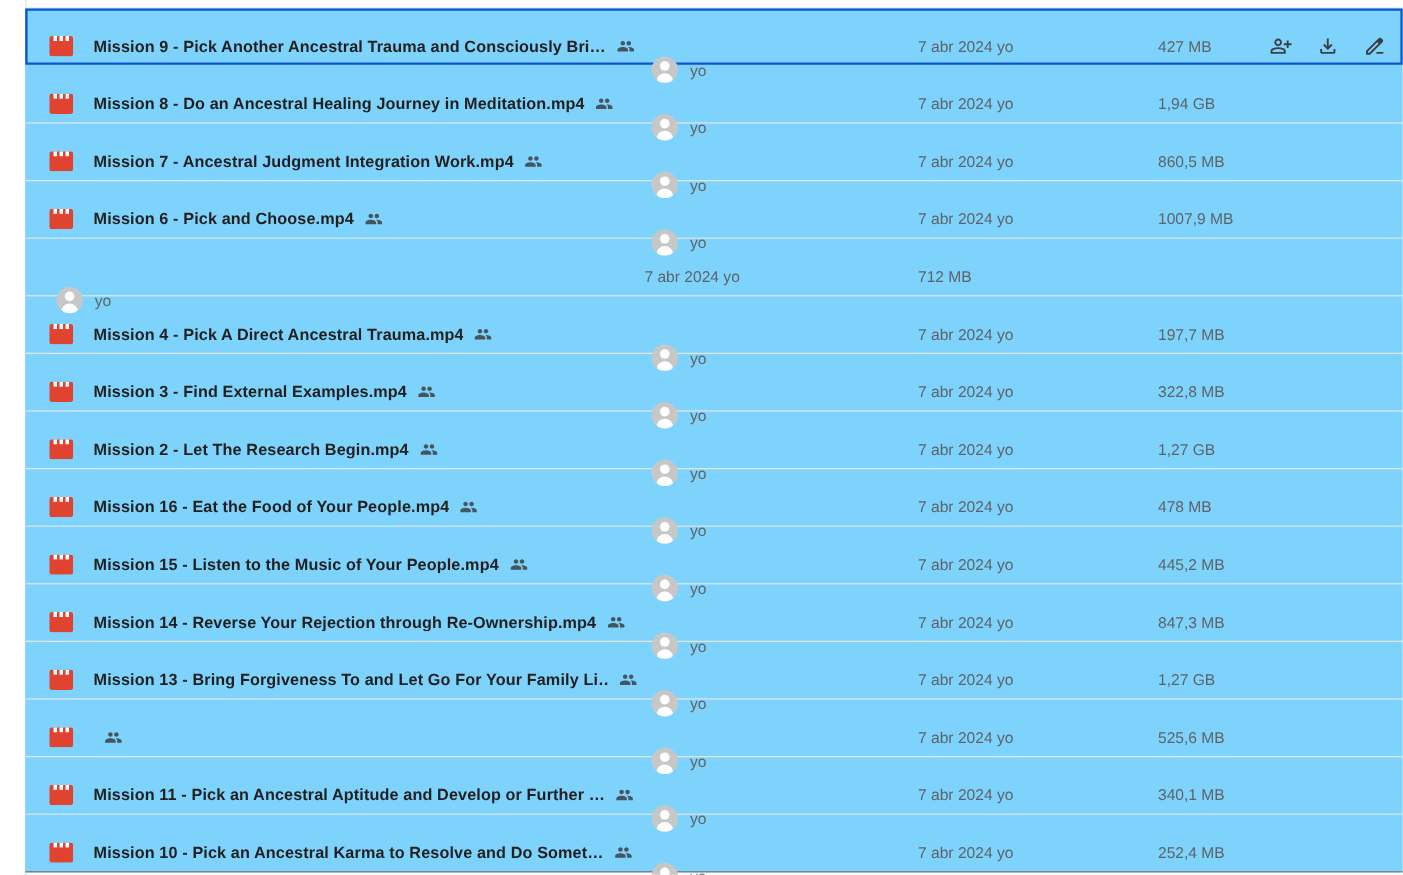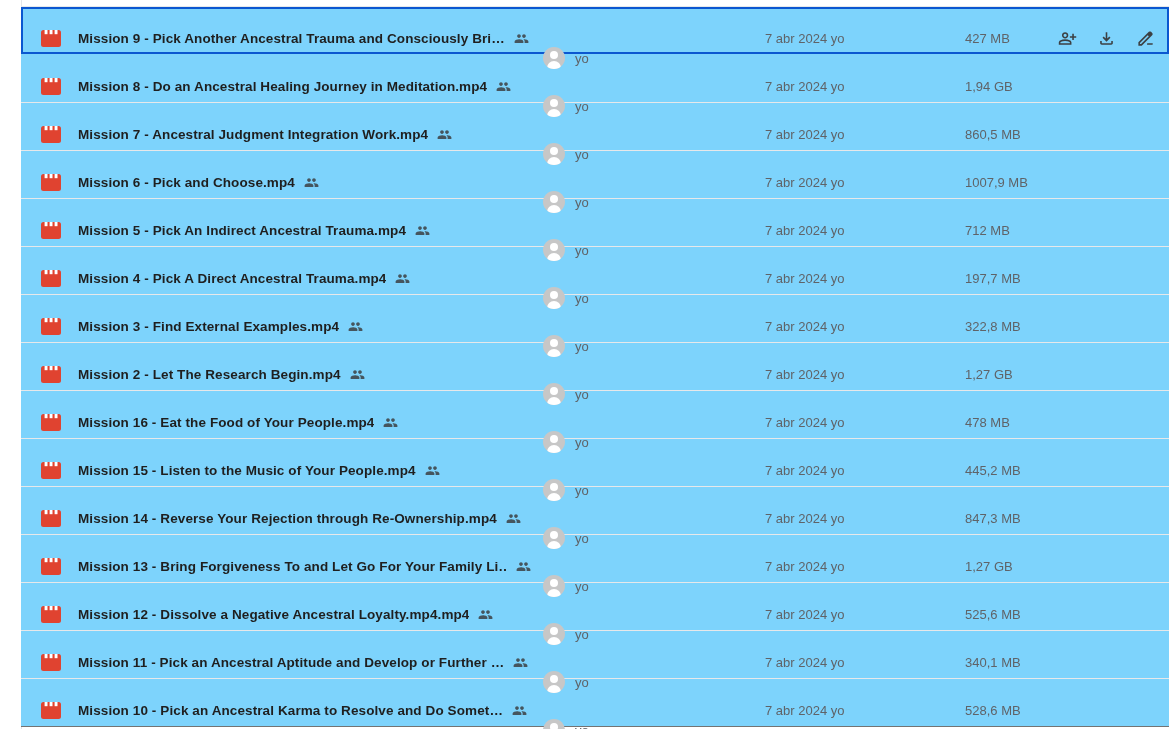--- a/index.html
+++ b/index.html
@@ -263,38 +263,20 @@
       <span class="action-btn">
         <svg width="19" height="19" viewBox="0 -960 960 960" fill="#3c4043">
           <path d="M200-200h57l391-391-57-57-391 391v57Zm-80 80v-170l528-527q12-11 26.5-17t30.5-6q16 0 31 6t26 18l55 56q12 11 17.5 26t5.5 30q0 16-5.5 30.5T817-647L290-120H120Zm640-584-56-56 56 56Zm-141 85-28-29 57 57-29-28Z"></path>
           <rect x="560" y="-240" width="280" height="80" rx="10"></rect>
         </svg>
       </span>
     </div>
   </div>
 
   <div class="row">
-    <div class="name-cell">
-      <span class="file-icon">
-        <svg width="20" height="17" viewBox="0 0 20 17">
-          <rect x="0" y="0" width="20" height="17" rx="2.5" class="icon-red" fill="#e04330"></rect>
-          <g fill="#ffffff">
-            <rect x="3.6" y="0" width="2.9" height="4.2"></rect>
-            <rect x="8.6" y="0" width="2.9" height="4.2"></rect>
-            <rect x="13.6" y="0" width="2.9" height="4.2"></rect>
-          </g>
-        </svg>
-      </span>
-      <span class="file-name">Mission 5 - Pick An Indirect Ancestral Trauma.mp4</span>
-      <span class="shared-icon" style="display: inline-flex;">
-        <svg width="15" height="15" viewBox="0 0 24 24" fill="#3c4043">
-          <path d="M16 11c1.66 0 2.99-1.34 2.99-3S17.66 5 16 5c-1.66 0-3 1.34-3 3s1.34 3 3 3zm-8 0c1.66 0 2.99-1.34 2.99-3S9.66 5 8 5C6.34 5 5 6.34 5 8s1.34 3 3 3zm0 2c-2.33 0-7 1.17-7 3.5V19h14v-2.5c0-2.33-4.67-3.5-7-3.5zm8 0c-.29 0-.62.02-.97.05 1.16.84 1.97 1.97 1.97 3.45V19h6v-2.5c0-2.33-4.67-3.5-7-3.5z"></path>
-        </svg>
-      </span>
-    </div>
     <div class="owner-cell">
       <span class="avatar">
         <span class="head"></span>
           <span class="body"></span>
       </span>
       <span class="owner-name">yo</span>
     </div>
     <div class="date-cell">7 abr 2024 yo</div>
     <div class="size-cell">712 MB</div>
     <div class="actions-cell">
@@ -658,21 +640,20 @@
       <span class="file-icon">
         <svg width="20" height="17" viewBox="0 0 20 17">
           <rect x="0" y="0" width="20" height="17" rx="2.5" class="icon-red" fill="#e04330"></rect>
           <g fill="#ffffff">
             <rect x="3.6" y="0" width="2.9" height="4.2"></rect>
             <rect x="8.6" y="0" width="2.9" height="4.2"></rect>
             <rect x="13.6" y="0" width="2.9" height="4.2"></rect>
           </g>
         </svg>
       </span>
-      <span class="file-name">Mission 12 - Dissolve a Negative Ancestral Loyalty.mp4.mp4</span>
       <span class="shared-icon" style="display: inline-flex;">
         <svg width="15" height="15" viewBox="0 0 24 24" fill="#3c4043">
           <path d="M16 11c1.66 0 2.99-1.34 2.99-3S17.66 5 16 5c-1.66 0-3 1.34-3 3s1.34 3 3 3zm-8 0c1.66 0 2.99-1.34 2.99-3S9.66 5 8 5C6.34 5 5 6.34 5 8s1.34 3 3 3zm0 2c-2.33 0-7 1.17-7 3.5V19h14v-2.5c0-2.33-4.67-3.5-7-3.5zm8 0c-.29 0-.62.02-.97.05 1.16.84 1.97 1.97 1.97 3.45V19h6v-2.5c0-2.33-4.67-3.5-7-3.5z"></path>
         </svg>
       </span>
     </div>
     <div class="owner-cell">
       <span class="avatar">
         <span class="head"></span>
           <span class="body"></span>
@@ -769,21 +750,21 @@
       </span>
     </div>
     <div class="owner-cell">
       <span class="avatar">
         <span class="head"></span>
           <span class="body"></span>
       </span>
       <span class="owner-name">yo</span>
     </div>
     <div class="date-cell">7 abr 2024 yo</div>
-    <div class="size-cell">528,6 MB</div>
+    <div class="size-cell">252,4 MB</div>
     <div class="actions-cell">
       <span class="action-btn">
         <svg width="19" height="19" viewBox="0 -960 960 960" fill="#3c4043">
           <path d="M720-400v-120H600v-80h120v-120h80v120h120v80H800v120h-80Zm-360-80q-66 0-113-47t-47-113q0-66 47-113t113-47q66 0 113 47t47 113q0 66-47 113t-113 47ZM40-160v-112q0-34 17.5-62.5T104-378q62-31 126-46.5T360-440q66 0 130 15.5T616-378q29 15 46.5 43.5T680-272v112H40Zm80-80h480v-32q0-11-5.5-20T580-306q-54-27-109-40.5T360-360q-56 0-111 13.5T140-306q-9 5-14.5 14t-5.5 20v32Zm240-320q33 0 56.5-23.5T440-640q0-33-23.5-56.5T360-720q-33 0-56.5 23.5T280-640q0 33 23.5 56.5T360-560Z"></path>
         </svg>
       </span>
       <span class="action-btn">
         <svg width="19" height="19" viewBox="0 -960 960 960" fill="#3c4043">
           <path d="M480-320 280-520l56-58 104 104v-326h80v326l104-104 56 58-200 200ZM240-160q-33 0-56.5-23.5T160-240v-120h80v120h480v-120h80v120q0 33-23.5 56.5T720-160H240Z"></path>
         </svg>

